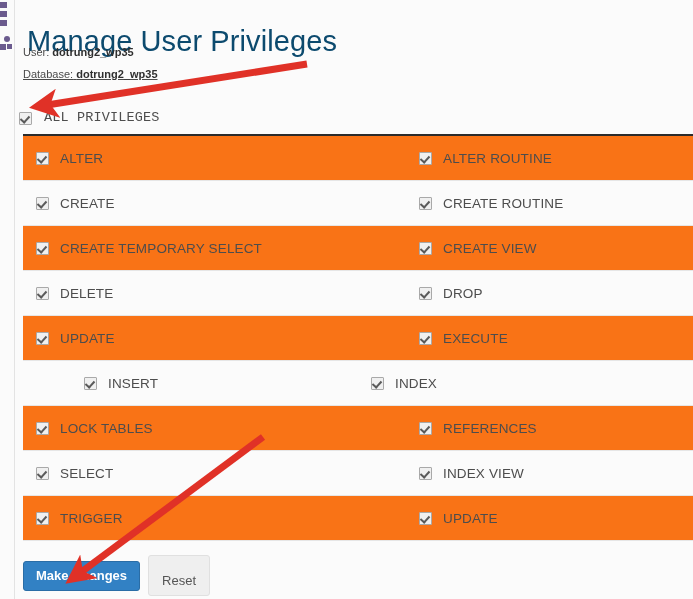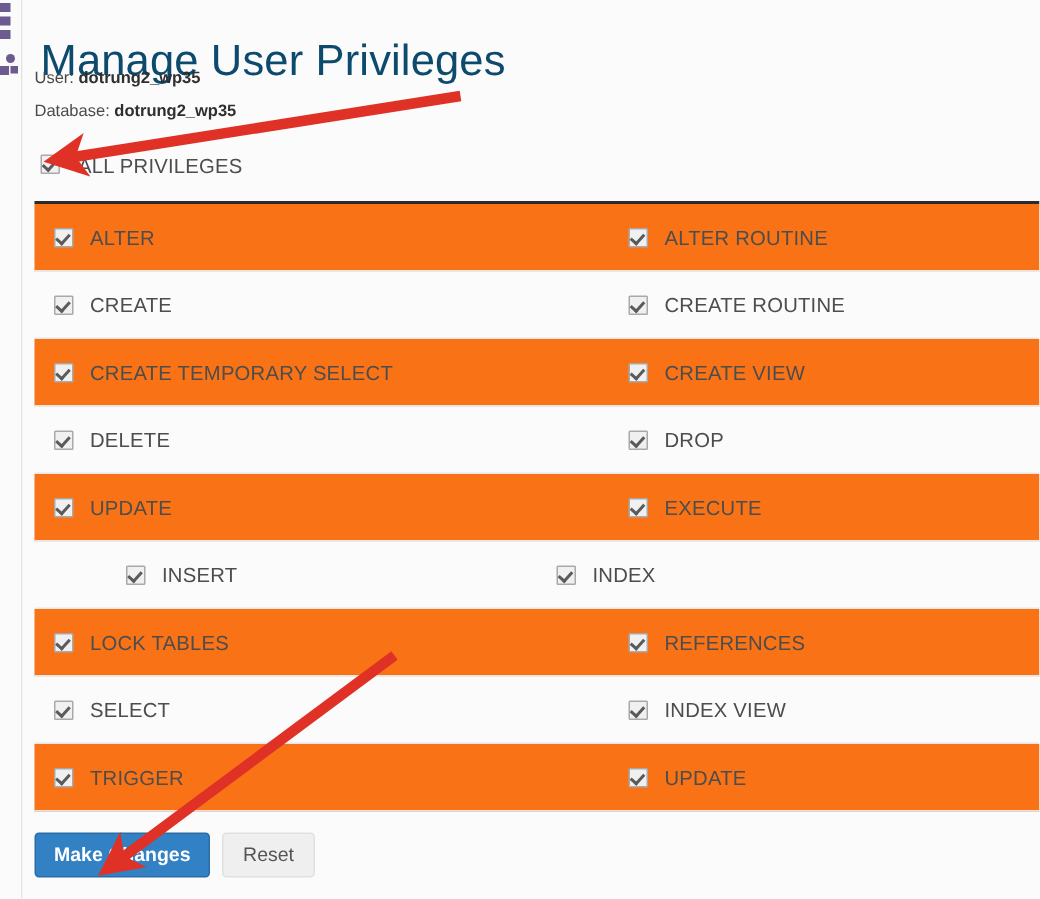--- a/index.html
+++ b/index.html
@@ -51,29 +51,30 @@
   .meta-line {
     position: absolute;
     left: 8px;
     font-size: 11px;
     color: #4a4a4a;
     white-space: nowrap;
   }
   .meta-line .meta-label { font-weight: 400; }
   .meta-line .meta-value { font-weight: bold; color: #2f2f2f; }
   #meta-user { top: 46px; }
-  #meta-database { top: 68px; }
+  #meta-database { top: 68px; text-decoration: underline; }
 
   
   #all-privileges-row {
     position: absolute;
-    left: 12px; top: 103px;
+    left: 4px; top: 103px;
     height: 22px;
     display: flex;
-    align-items: flex-start;
+    align-items: flex-end;
+    font-family: Liberation Mono, monospace;
   }
 
   
   #priv-table {
     position: absolute;
     left: 8px; top: 134px;
     width: 670px;
     border-top: 2px solid #2b2b2b;
   }
   .priv-row {
@@ -141,21 +142,21 @@
     background: #3281c4;
     border: 1px solid #2a6da6;
     color: #ffffff;
     font-weight: bold;
     padding: 6px 12px 7px;
   }
   #reset-button {
     background: #efefef;
     border: 1px solid #e0e0e0;
     color: #555;
-    padding: 6px 13px 7px;
+    padding: 17px 13px 7px;
     margin-left: 8px;
   }
 
   
   #annotations {
     position: absolute;
     left: 0; top: 0;
     width: 693px; height: 599px;
     pointer-events: none;
   }

